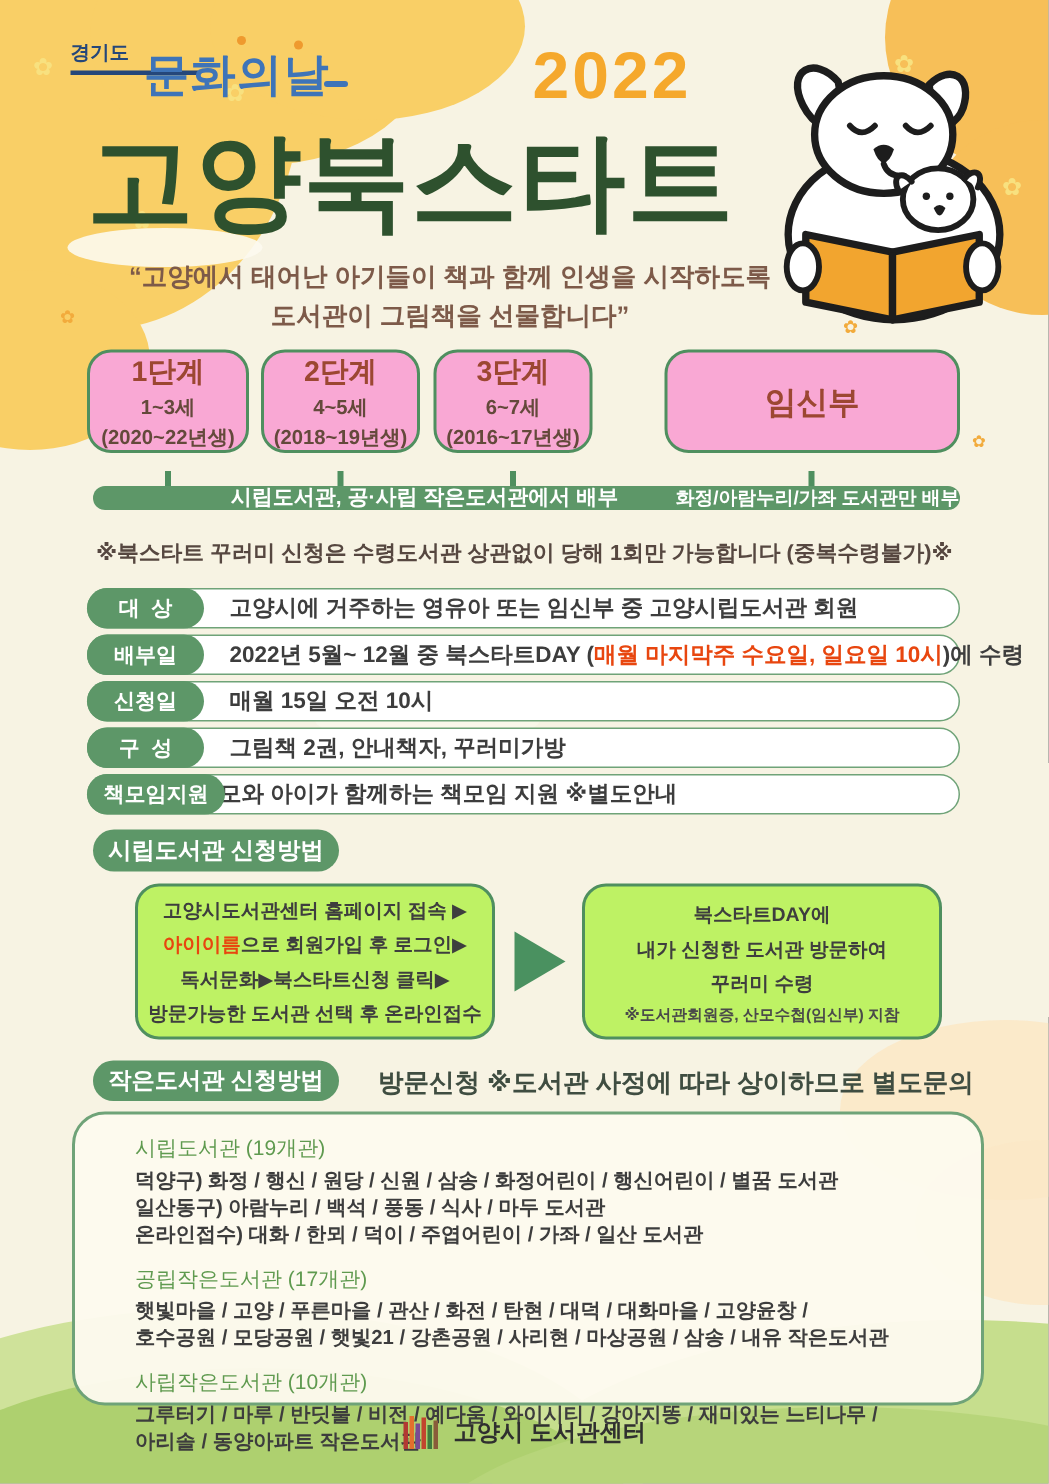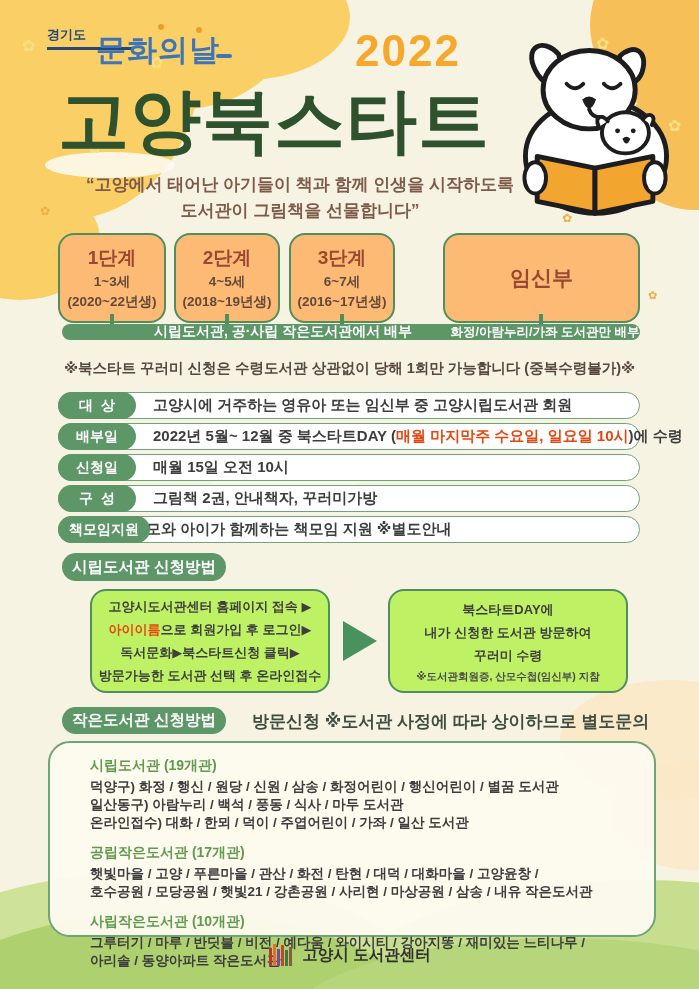--- a/index.html
+++ b/index.html
@@ -17,21 +17,21 @@
   .hill-tex{background-image:repeating-linear-gradient(90deg,rgba(255,255,255,.10) 0 2px,transparent 2px 7px);}
   
   .logo-region{position:absolute;left:47px;top:26px;font-size:13px;font-weight:bold;color:#25477a;border-bottom:3px solid #25477a;padding:0 46px 3px 0;}
   .logo-title{position:absolute;left:96px;top:30px;font-size:30px;font-weight:800;color:#3e74b8;letter-spacing:1px;}
   .logo-dot{position:absolute;width:6px;height:6px;border-radius:50%;background:#ef9a2e;}
   .logo-tail{position:absolute;left:216px;top:54px;width:16px;height:4px;border-radius:2px;background:#3e74b8;}
   .year{position:absolute;left:338px;top:26px;width:140px;text-align:center;font-size:44px;font-weight:800;color:#f5a82c;letter-spacing:2px;}
   .main-title{position:absolute;left:58px;top:74px;width:480px;font-size:71px;font-weight:800;color:#2e512e;letter-spacing:1px;white-space:nowrap;}
   .quote{position:absolute;left:35px;top:172px;width:530px;text-align:center;font-size:17px;font-weight:600;color:#7d5a49;line-height:1.55;}
   
-  .stage-box{position:absolute;top:233px;height:90px;background:#fdba74;border:2.5px solid #4f8f5f;border-radius:16px;
+  .stage-box{position:absolute;top:233px;height:69px;background:#f9a8d4;border:2.5px solid #4f8f5f;border-radius:16px;
     display:flex;flex-direction:column;align-items:center;justify-content:center;gap:2px;box-sizing:border-box;}
   .stage-title{font-size:19px;font-weight:800;color:#9c4732;}
   .stage-sub{font-size:13.5px;font-weight:600;color:#64493b;}
   .connector{position:absolute;width:4px;background:#4f8f5f;}
   .dist-pill{position:absolute;top:324px;height:16px;background:#5d9768;border-radius:13px;color:#fff;font-weight:700;
     display:flex;align-items:center;justify-content:center;}
   .notice{position:absolute;left:0;top:359px;width:699px;text-align:center;font-size:14.5px;font-weight:700;color:#564740;}
   
   .info-row{position:absolute;left:58px;width:582px;height:27px;background:#fff;border:1.5px solid #6fa378;border-radius:15px;
     display:flex;align-items:center;box-sizing:border-box;}
@@ -48,21 +48,21 @@
     display:flex;flex-direction:column;align-items:center;justify-content:center;box-sizing:border-box;}
   .step-line{font-size:13px;font-weight:600;color:#3e3e3e;line-height:23px;white-space:nowrap;}
   .step-note{font-size:10.5px;font-weight:700;color:#4a4a4a;margin-top:3px;}
   .hl-orange{color:#e8460f;font-weight:800;}
   .arrow-right{position:absolute;left:343px;top:621px;width:0;height:0;
     border-left:34px solid #4a9160;border-top:20px solid transparent;border-bottom:20px solid transparent;}
   .side-note{position:absolute;left:252px;top:710px;font-size:17px;font-weight:700;color:#3f4d41;}
   
   .lib-box{position:absolute;left:48px;top:741px;width:608px;height:196px;background:rgba(253,250,238,.96);
     border:2.5px solid #6fa378;border-radius:22px;box-sizing:border-box;padding:14px 20px 0 40px;}
-  .lib-group-title{font-size:14px;font-weight:700;color:#5f9a4f;margin-bottom:3px;}
+  .lib-group-title{font-size:14px;font-weight:400;color:#5f9a4f;margin-bottom:3px;}
   .lib-line{font-size:13.5px;font-weight:600;color:#3d3d3d;line-height:18px;white-space:nowrap;}
   .lib-group{margin-bottom:12px;}
   
   .footer-logo{position:absolute;left:0;top:942px;width:699px;display:flex;align-items:center;justify-content:center;gap:8px;}
   .footer-text{font-size:15.5px;font-weight:800;color:#2f2f2f;}
   .z2{z-index:2;}
 </style>
 </head>
 <body>
 

